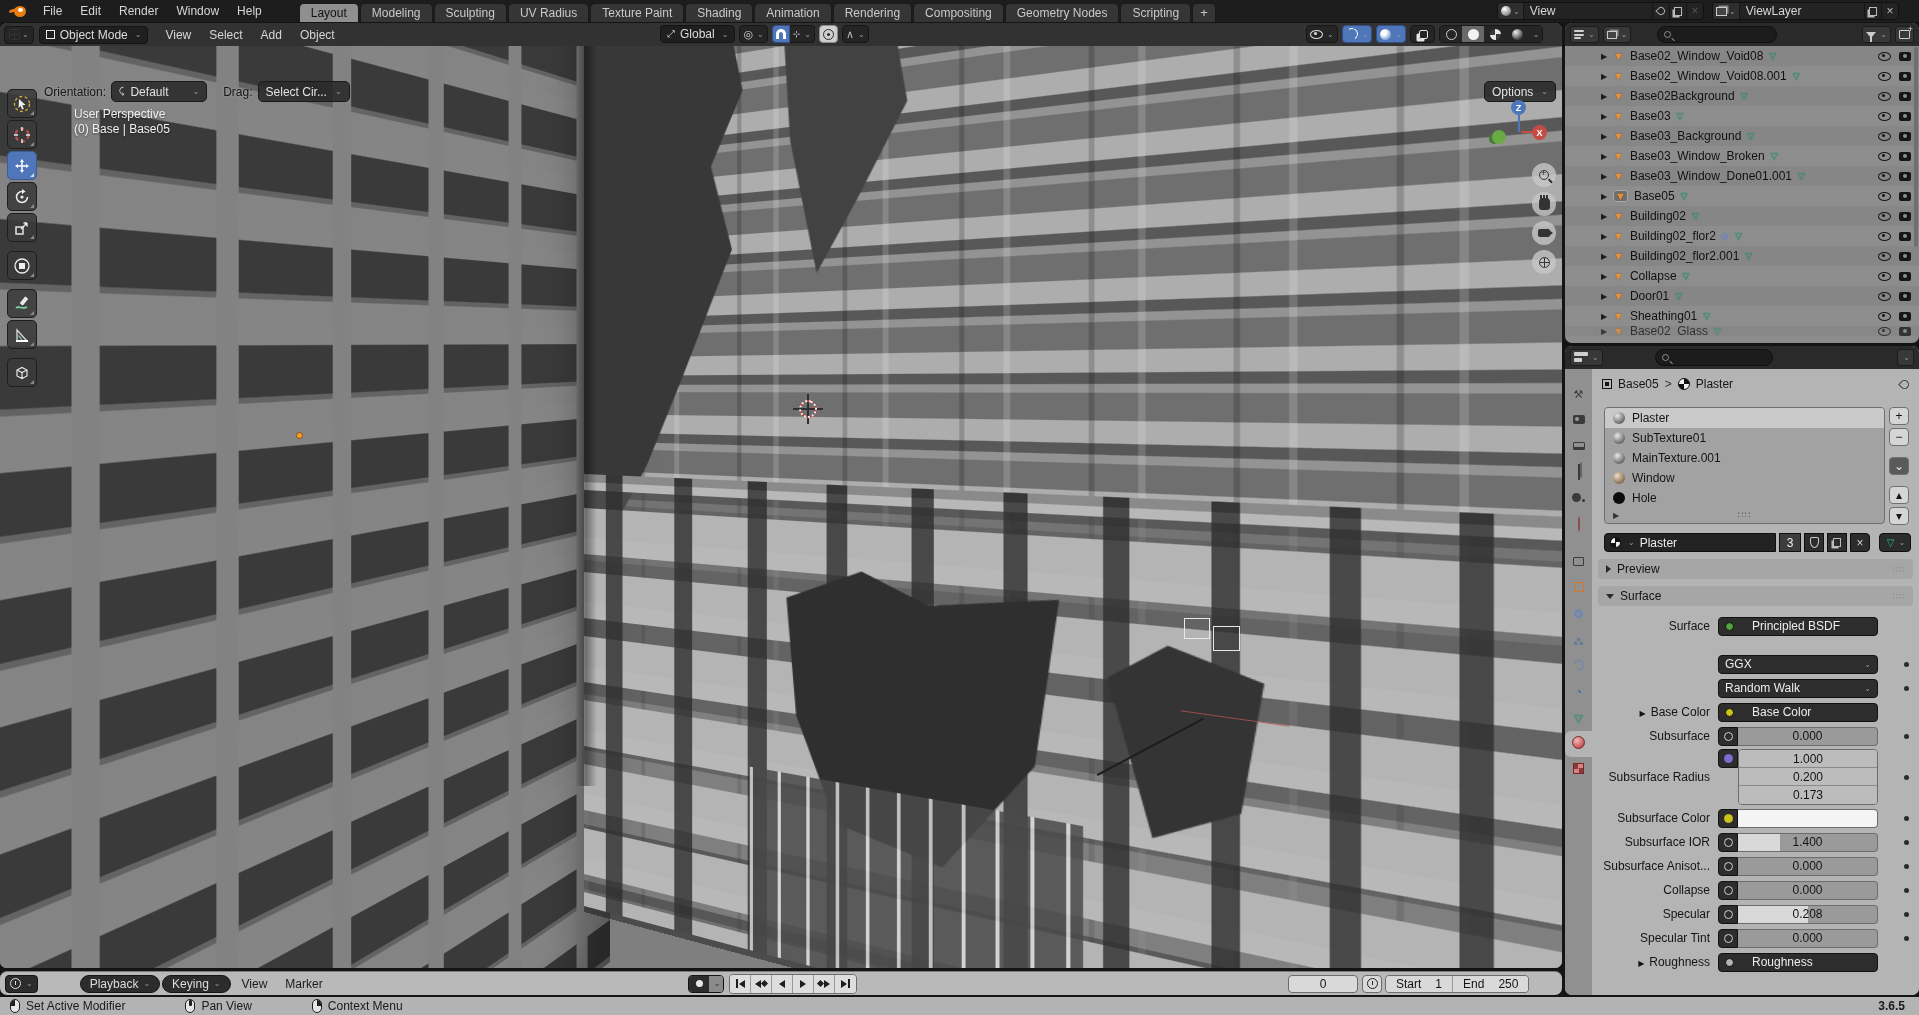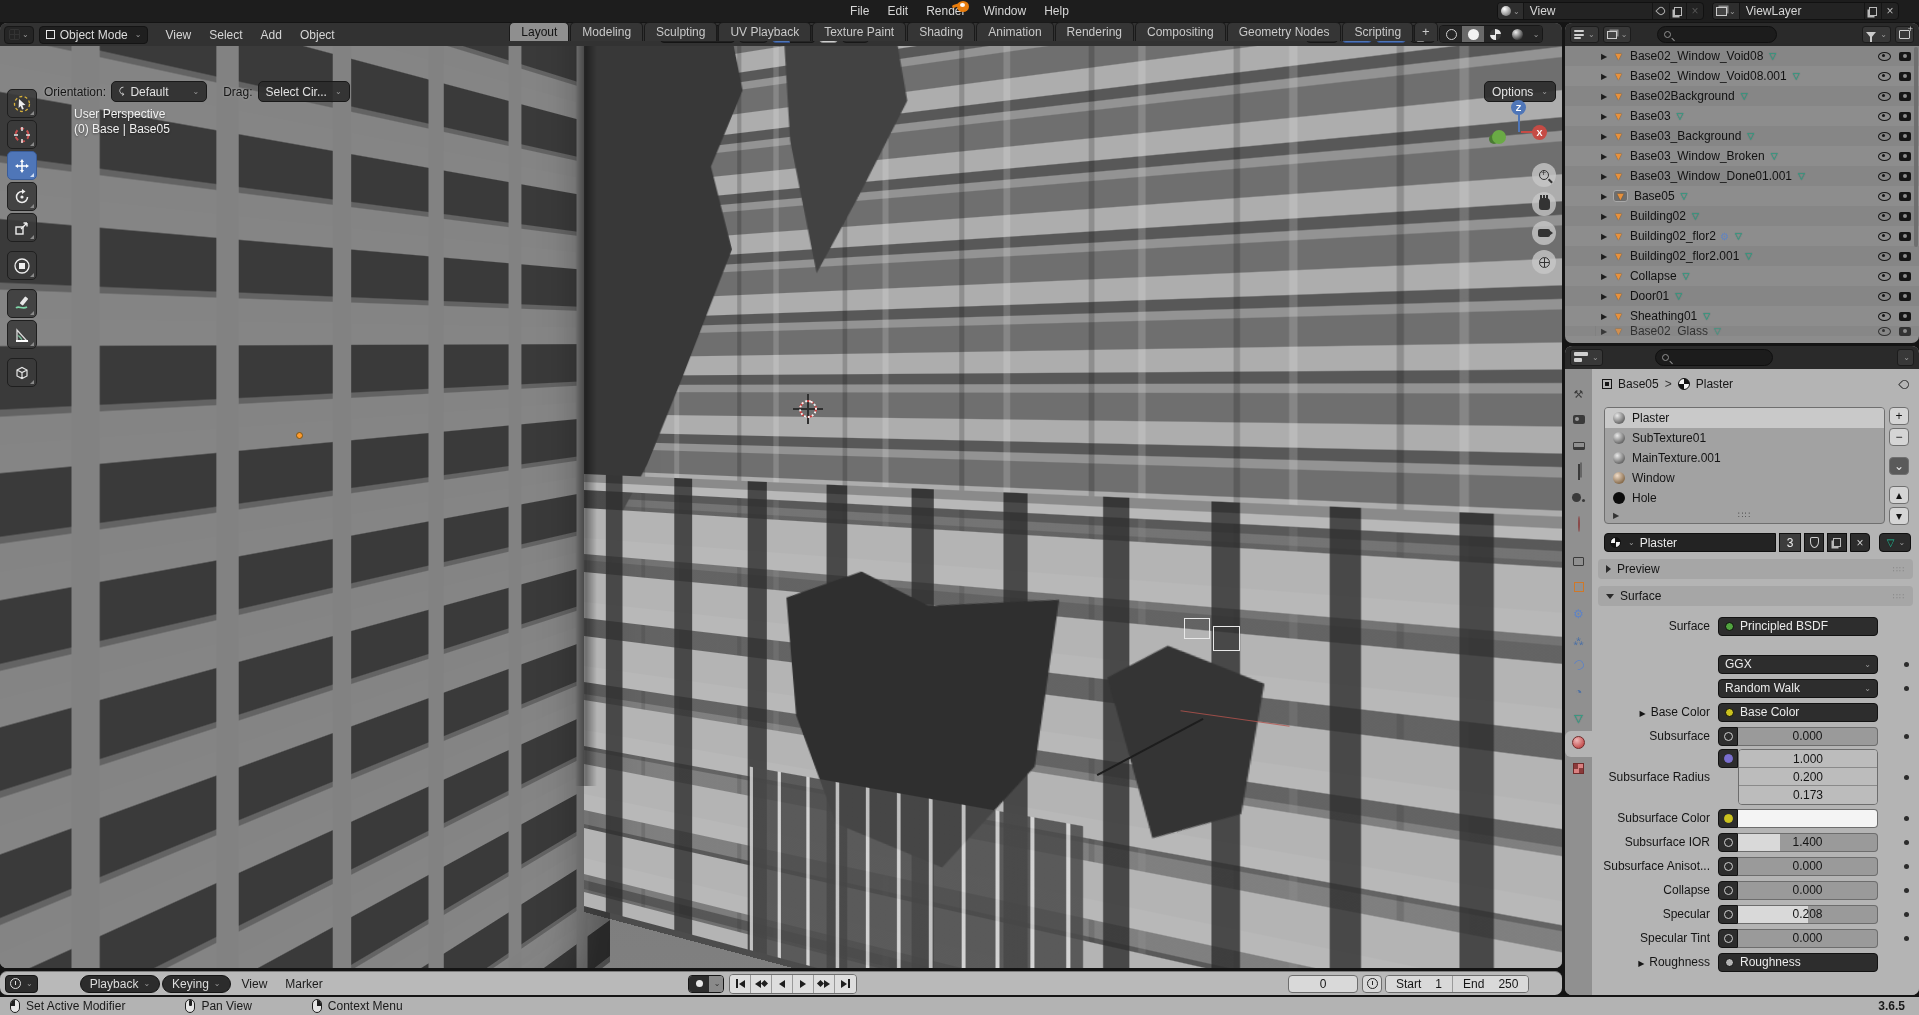--- a/index.html
+++ b/index.html
@@ -2,21 +2,21 @@
 <html><head>
 <meta charset="utf-8">
 <style>
   * { margin:0; padding:0; box-sizing:border-box; }
   html,body { width:1919px; height:1015px; overflow:hidden; background:#141414;
     font-family:"Liberation Sans", sans-serif; font-size:12px; color:#dcdcdc; }
   #app { position:relative; width:1919px; height:1015px; background:#141414; }
 
   
   #topbar { position:absolute; left:0; top:0; width:1919px; height:22px; background:#1d1d1d;
-    display:flex; align-items:center; z-index:50;flex-direction:column; }
+    display:flex; align-items:center; z-index:50; }
   .blender-logo { width:17px; height:13px; margin:0 8px 0 9px; position:relative; }
   .blender-logo .disc { position:absolute; right:0; top:1px; width:12px; height:11px; border-radius:50%;
     background:#e87d0d; }
   .blender-logo .disc::after { content:""; position:absolute; left:3.5px; top:2px; width:5px; height:4px;
     border-radius:50%; background:#fff; }
   .blender-logo .tail { position:absolute; left:0; top:4px; width:9px; height:3px; background:#e87d0d;
     border-radius:2px; transform:rotate(-18deg); }
   .menu-item { padding:0 9px; height:22px; line-height:22px; color:#d6d6d6; cursor:default; }
   #ws-tabs { display:flex; align-items:flex-end; height:22px; margin-left:28px; }
   .ws-tab { height:19px; line-height:18px; padding:0 11px; margin-right:1px; background:#353535;
@@ -242,21 +242,21 @@
   .panel-hdr .grip { margin-left:auto; color:#7d7d7d; font-size:8px; letter-spacing:1px; }
   .tri-r { width:0; height:0; border-top:4px solid transparent; border-bottom:4px solid transparent; border-left:5px solid #2a2a2a; }
   .tri-d { width:0; height:0; border-left:4px solid transparent; border-right:4px solid transparent; border-top:5px solid #2a2a2a; }
   #prop-rows { padding-top:8px; }
   .prow { display:flex; align-items:center; min-height:24px; padding:1px 0; position:relative; }
   .prow .lbl { width:126px; text-align:right; padding-right:8px; color:#141414; white-space:nowrap; overflow:hidden; }
   .prow .lbl .exp { margin-right:5px; font-size:8px; }
   .prow .wid { width:160px; display:flex; align-items:center; }
   .prow .star { position:absolute; right:10px; width:5px; height:5px; border-radius:50%; background:#2c2c2c; }
   .node-btn { flex:1; height:19px; background:#2d2d2d; border:1px solid #121212; border-radius:4px;
-    display:flex; align-items:center; gap:6px; padding:0 6px; color:#ececec; }
+    display:flex; align-items:center; gap:18px; padding:0 6px; color:#ececec; }
   .node-dot { width:9px; height:9px; border-radius:50%; border:1px solid #0c0c0c; }
   .sel-btn { flex:1; height:19px; background:#2d2d2d; border:1px solid #121212; border-radius:4px;
     display:flex; align-items:center; padding:0 6px; color:#ececec; }
   .sel-btn .chev { margin-left:auto; }
   .sock-box { width:20px; height:19px; background:#2d2d2d; border:1px solid #121212; border-radius:4px 0 0 4px;
     display:flex; align-items:center; justify-content:center; }
   .sock { width:9px; height:9px; border-radius:50%; border:1.4px solid #cfcfcf; background:#2d2d2d; }
   .slider { flex:1; height:19px; background:#9a9a9a; border:1px solid #6d6d6d; border-left:none;
     border-radius:0 4px 4px 0; position:relative; overflow:hidden; color:#141414;padding-left:9px; }
   .slider .fill { position:absolute; left:0; top:0; bottom:0; background:#d9d9d9; }
@@ -327,21 +327,21 @@
         <span class="menu-item">File</span>
         <span class="menu-item">Edit</span>
         <span class="menu-item">Render</span>
         <span class="menu-item">Window</span>
         <span class="menu-item">Help</span>
       </nav>
     <div id="ws-tabs">
         <div class="ws-tab active">Layout</div>
         <div class="ws-tab">Modeling</div>
         <div class="ws-tab">Sculpting</div>
-        <div class="ws-tab">UV Playback</div>
+        <div class="ws-tab">UV Radius</div>
         <div class="ws-tab">Texture Paint</div>
         <div class="ws-tab">Shading</div>
         <div class="ws-tab">Animation</div>
         <div class="ws-tab">Rendering</div>
         <div class="ws-tab">Compositing</div>
         <div class="ws-tab">Geometry Nodes</div>
         <div class="ws-tab">Scripting</div>
         <div class="ws-tab-add">+</div>
       </div>
     <div class="id-widget" id="scene-widget">

